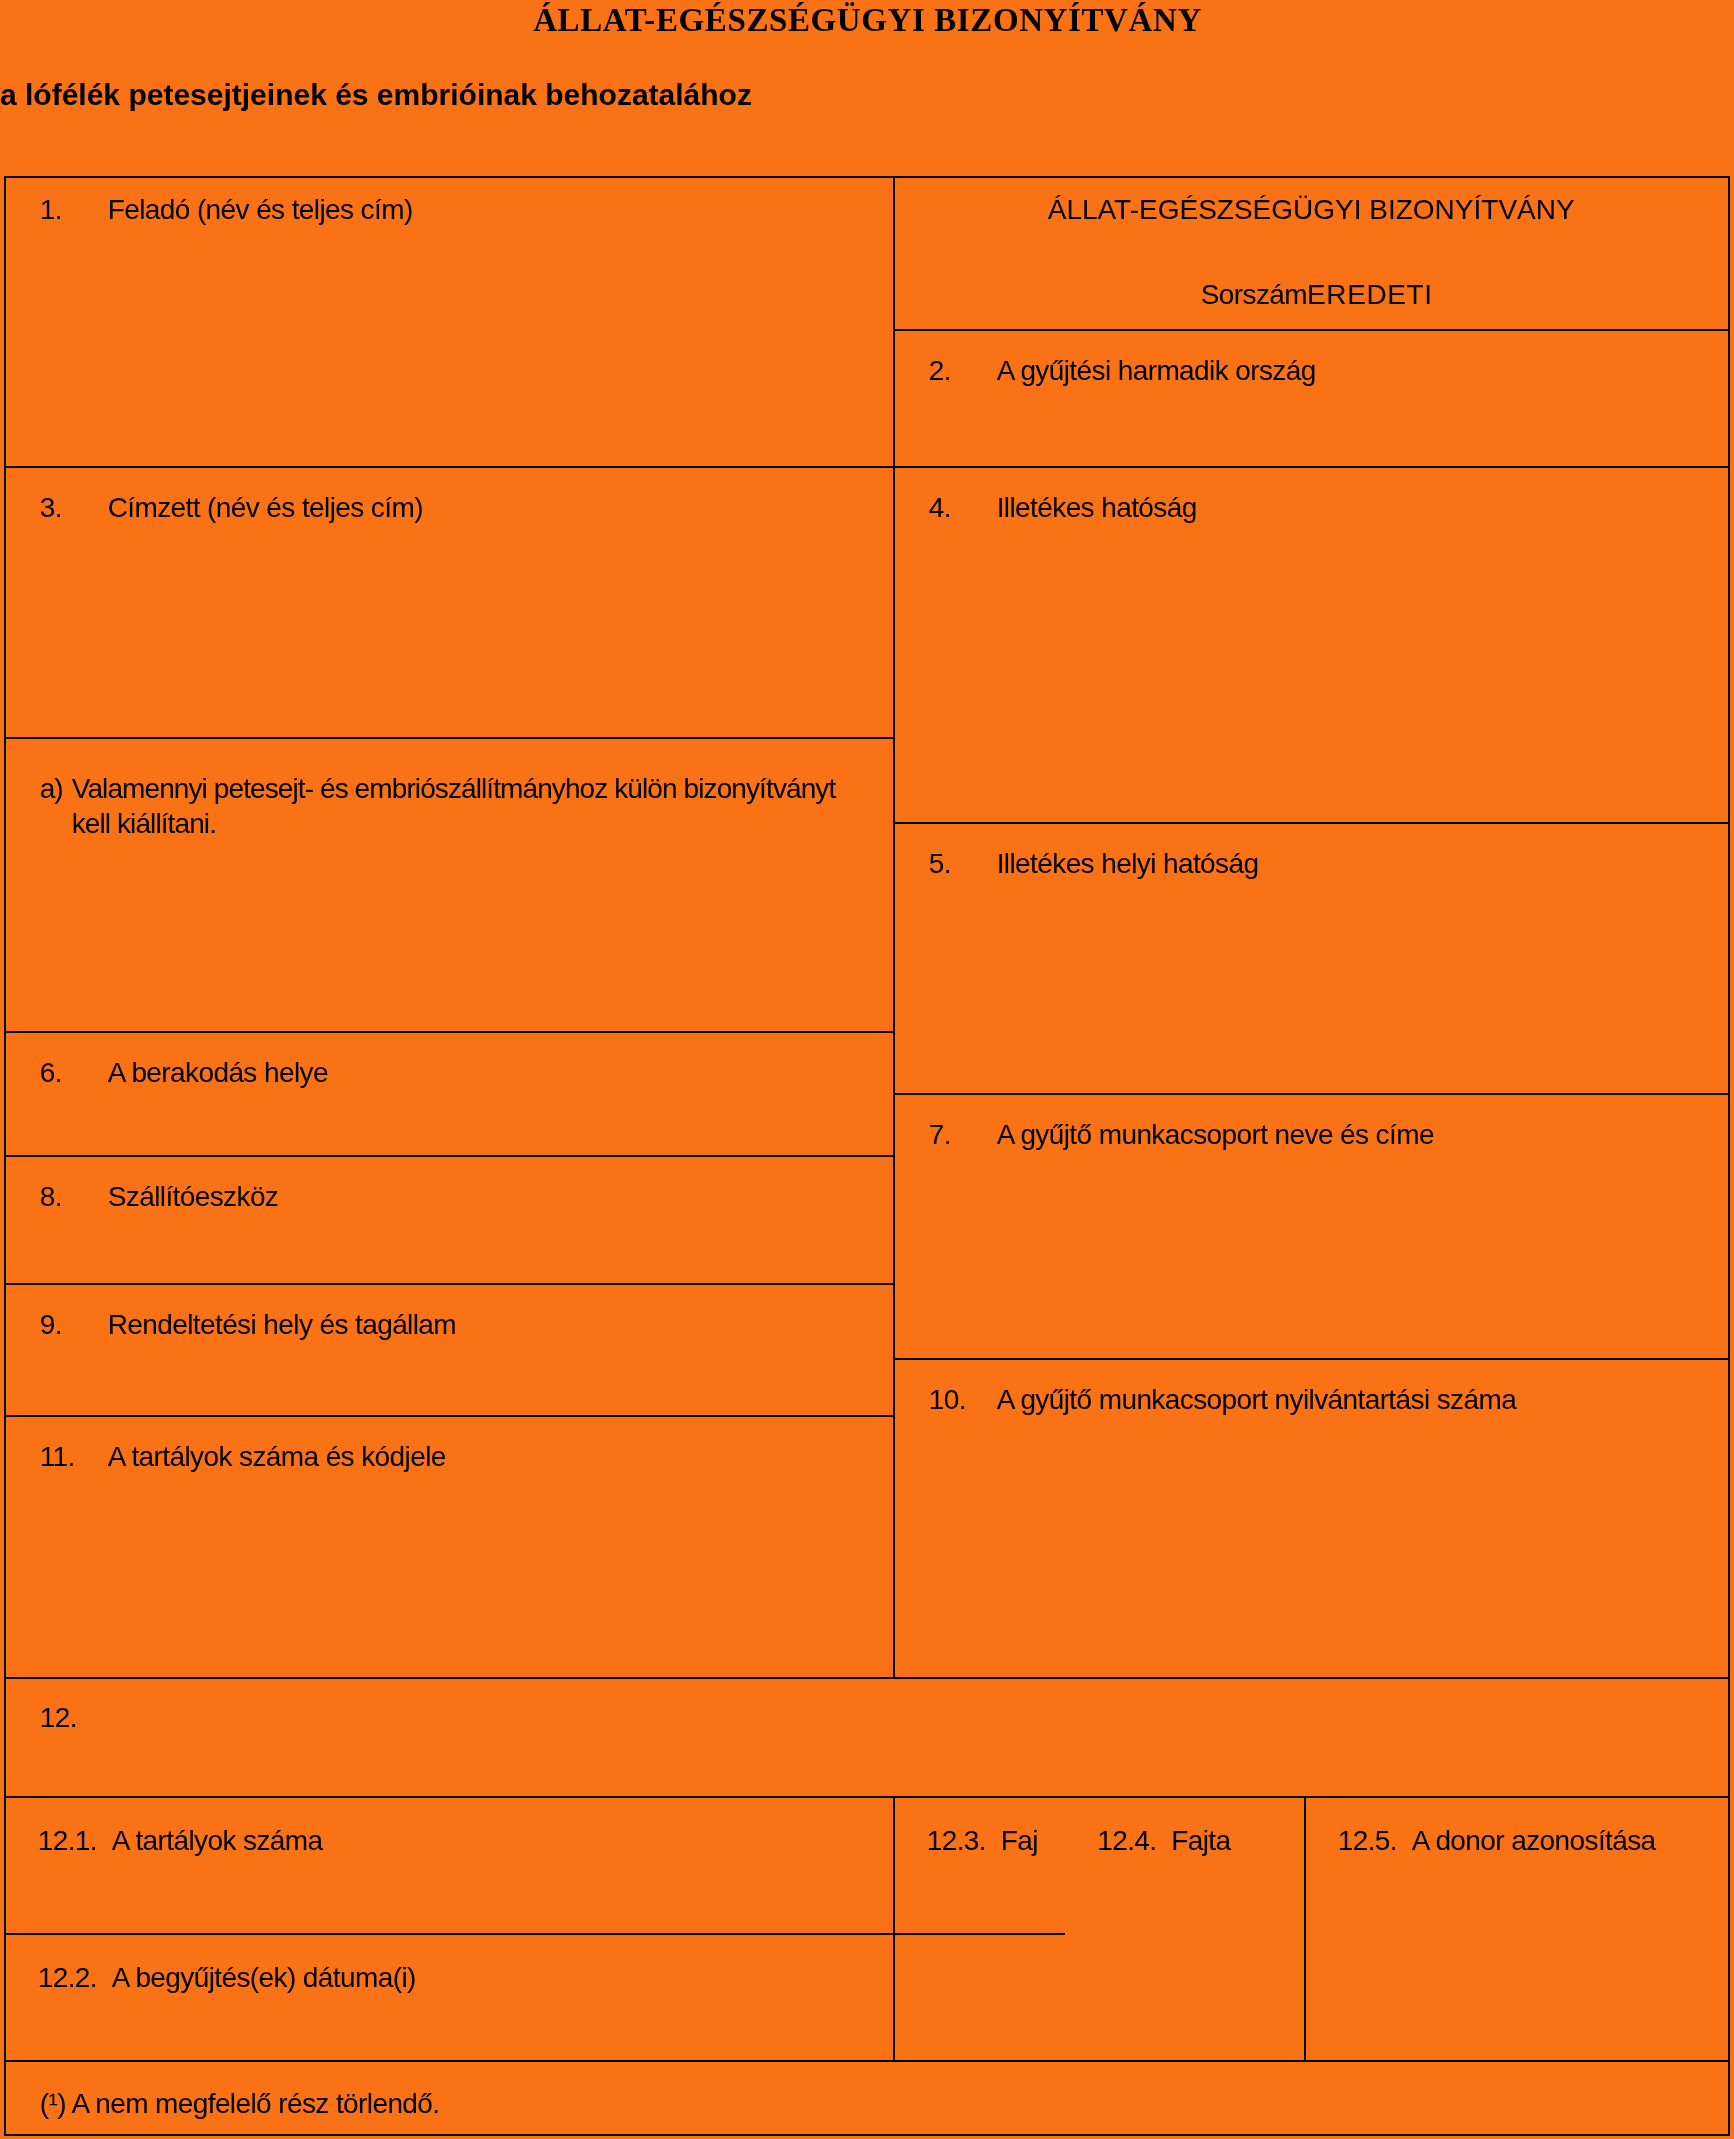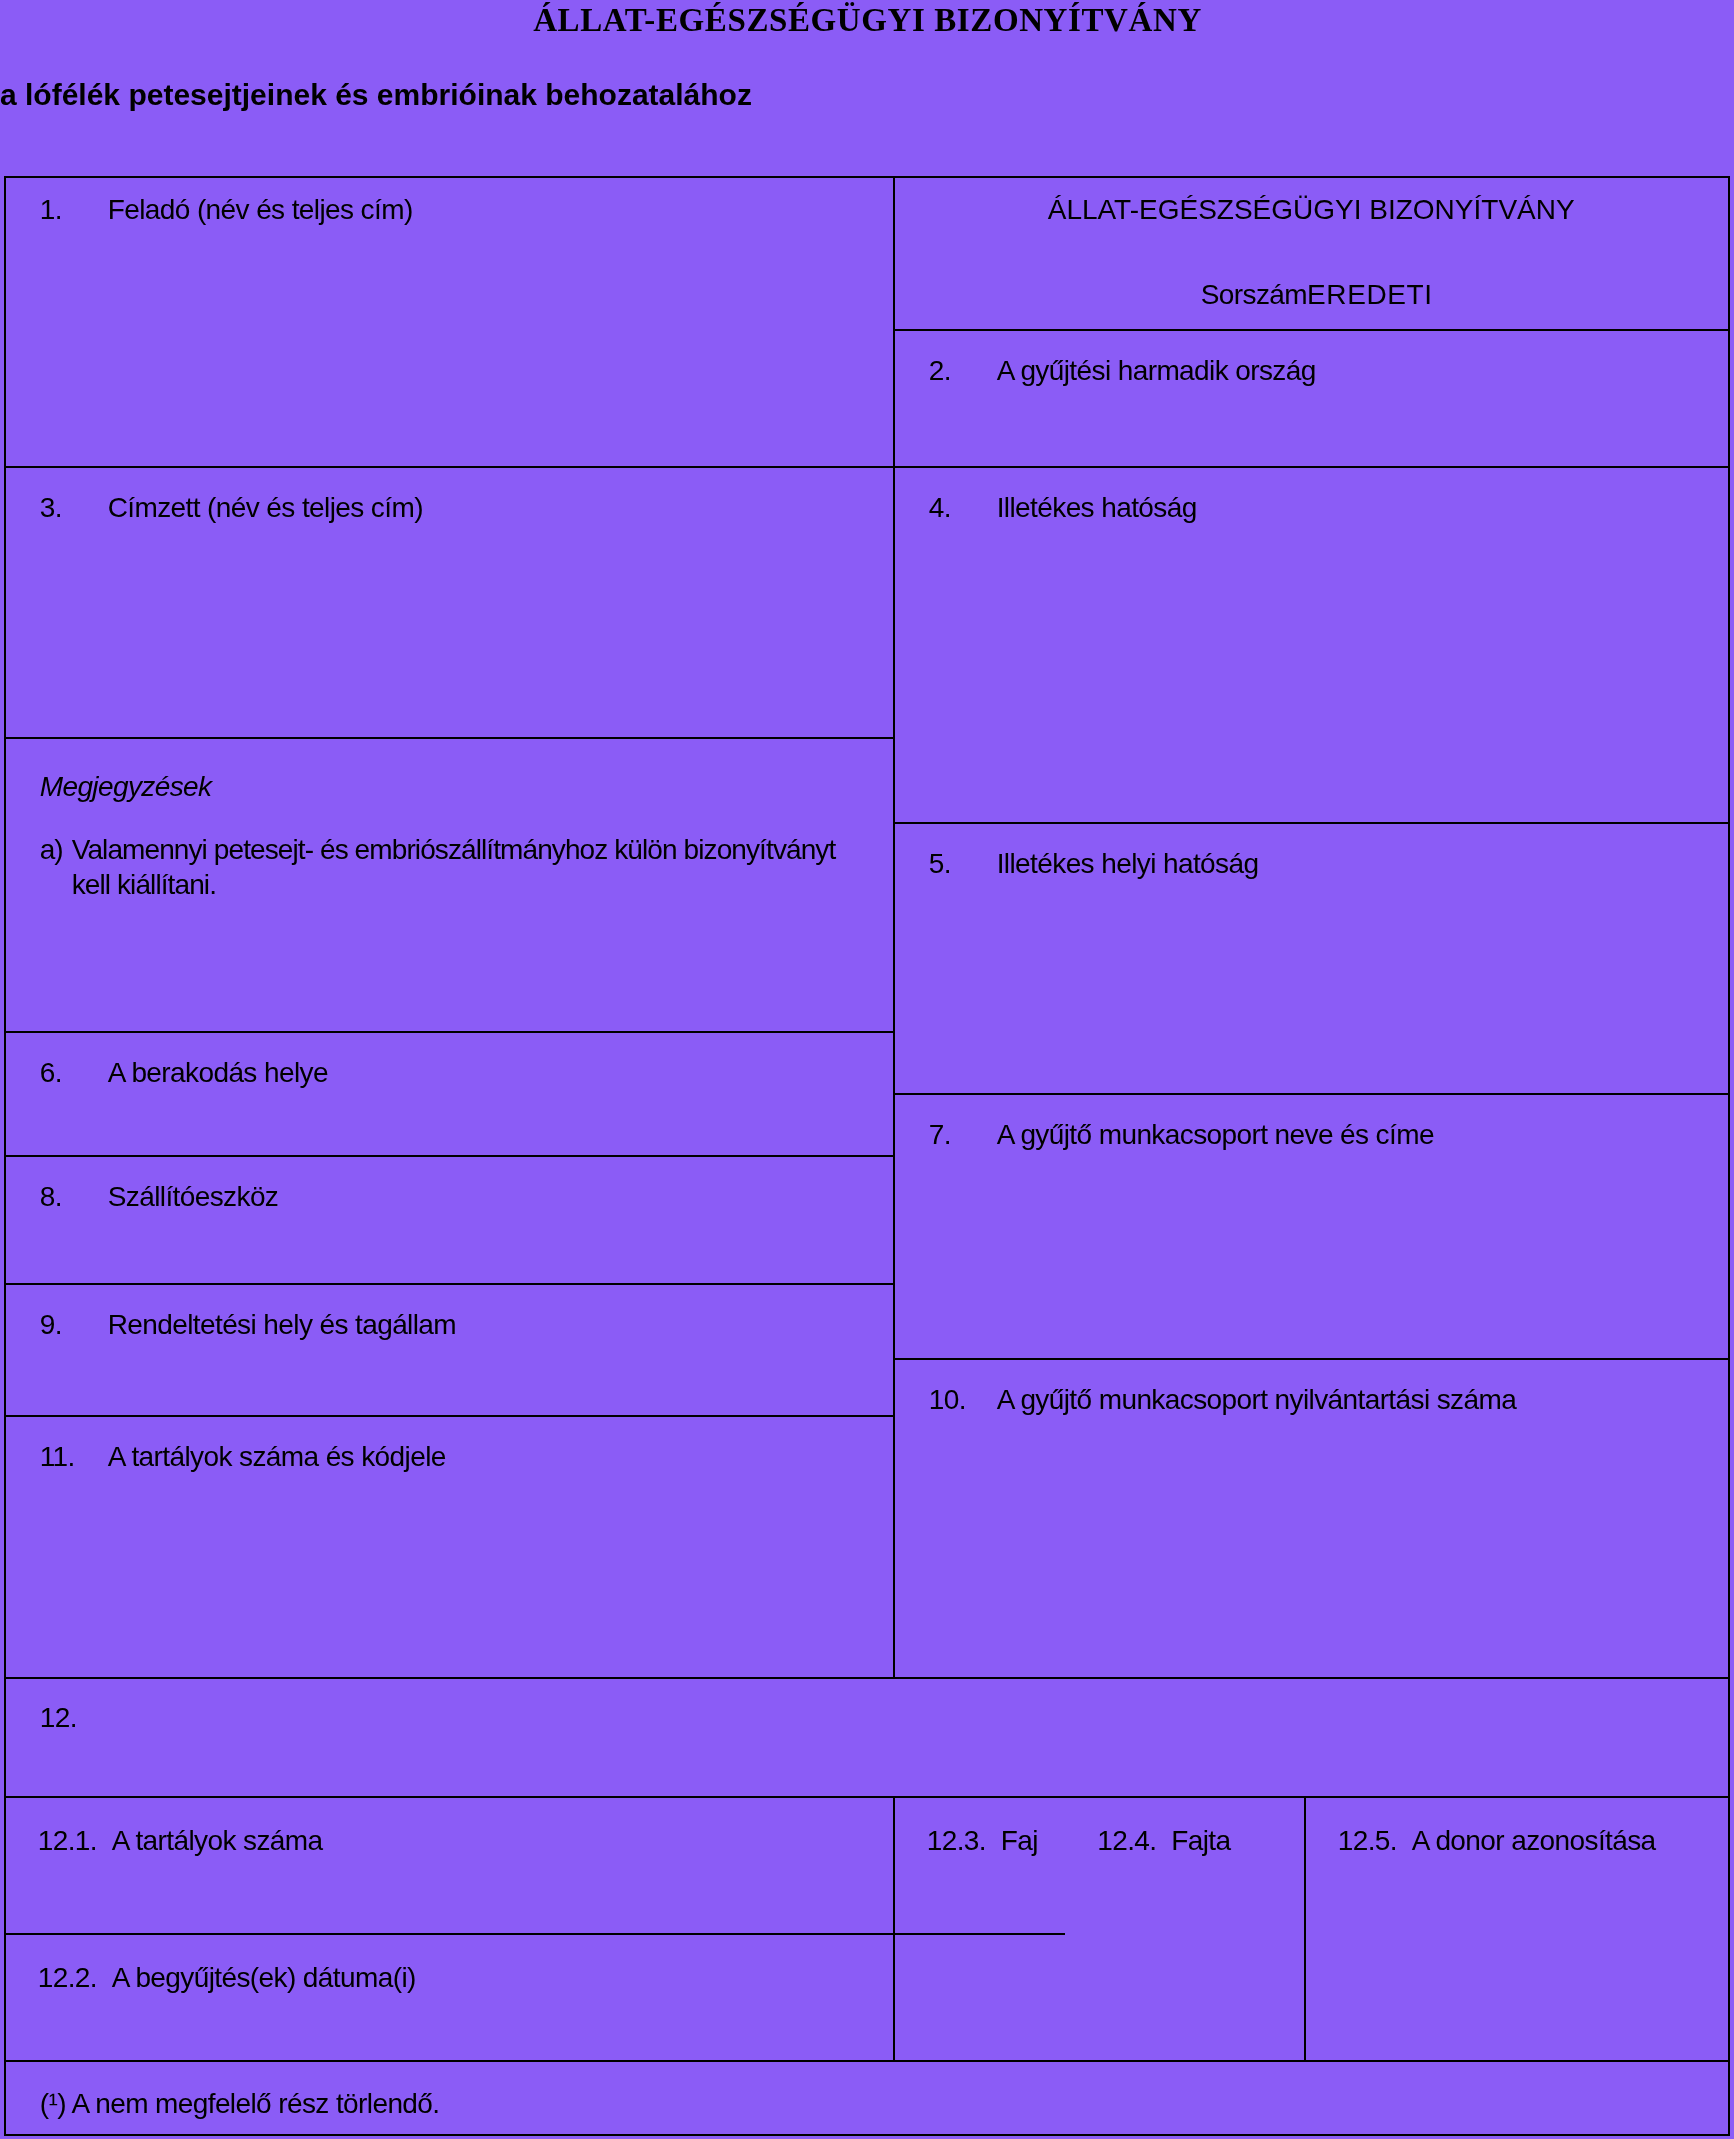--- a/index.html
+++ b/index.html
@@ -1,19 +1,19 @@
 <!DOCTYPE html>
 <html style="font-size:9.8px"><head>
 <meta charset="utf-8">
 <style>
   html,body{margin:0;padding:0;background:#ffffff;}
   .page{
     position:relative;
     width:1735px;height:2140px;
-    background:#8b5cf6;
+    background:#f97316;
     color:#000000;
     font-family:"Liberation Sans",sans-serif;
     overflow:hidden;
   }
   
   .doc-title{
     position:absolute;top:2.4px;left:0;right:0;
     text-align:center;
     font-family:"Liberation Serif",serif;
     font-weight:bold;font-size:33px;letter-spacing:0.6px;
@@ -101,21 +101,20 @@
         </div>
 
         <div class="cell" style="height:271px">
           <div class="lbl">
             <span class="no">3.</span>
             <span class="txt">Címzett (név és teljes cím)</span>
           </div>
         </div>
 
         <div class="cell notes-pad" style="height:294px">
-          <div class="notes-title">Megjegyzések</div>
           <div class="note-item">
             <span class="note-marker">a)</span>
             <span class="note-text">Valamennyi petesejt- és embriószállítmányhoz külön bizonyítványt kell kiállítani.</span>
           </div>
         </div>
 
         <div class="cell" style="height:124px">
           <div class="lbl">
             <span class="no">6.</span>
             <span class="txt">A berakodás helye</span>

